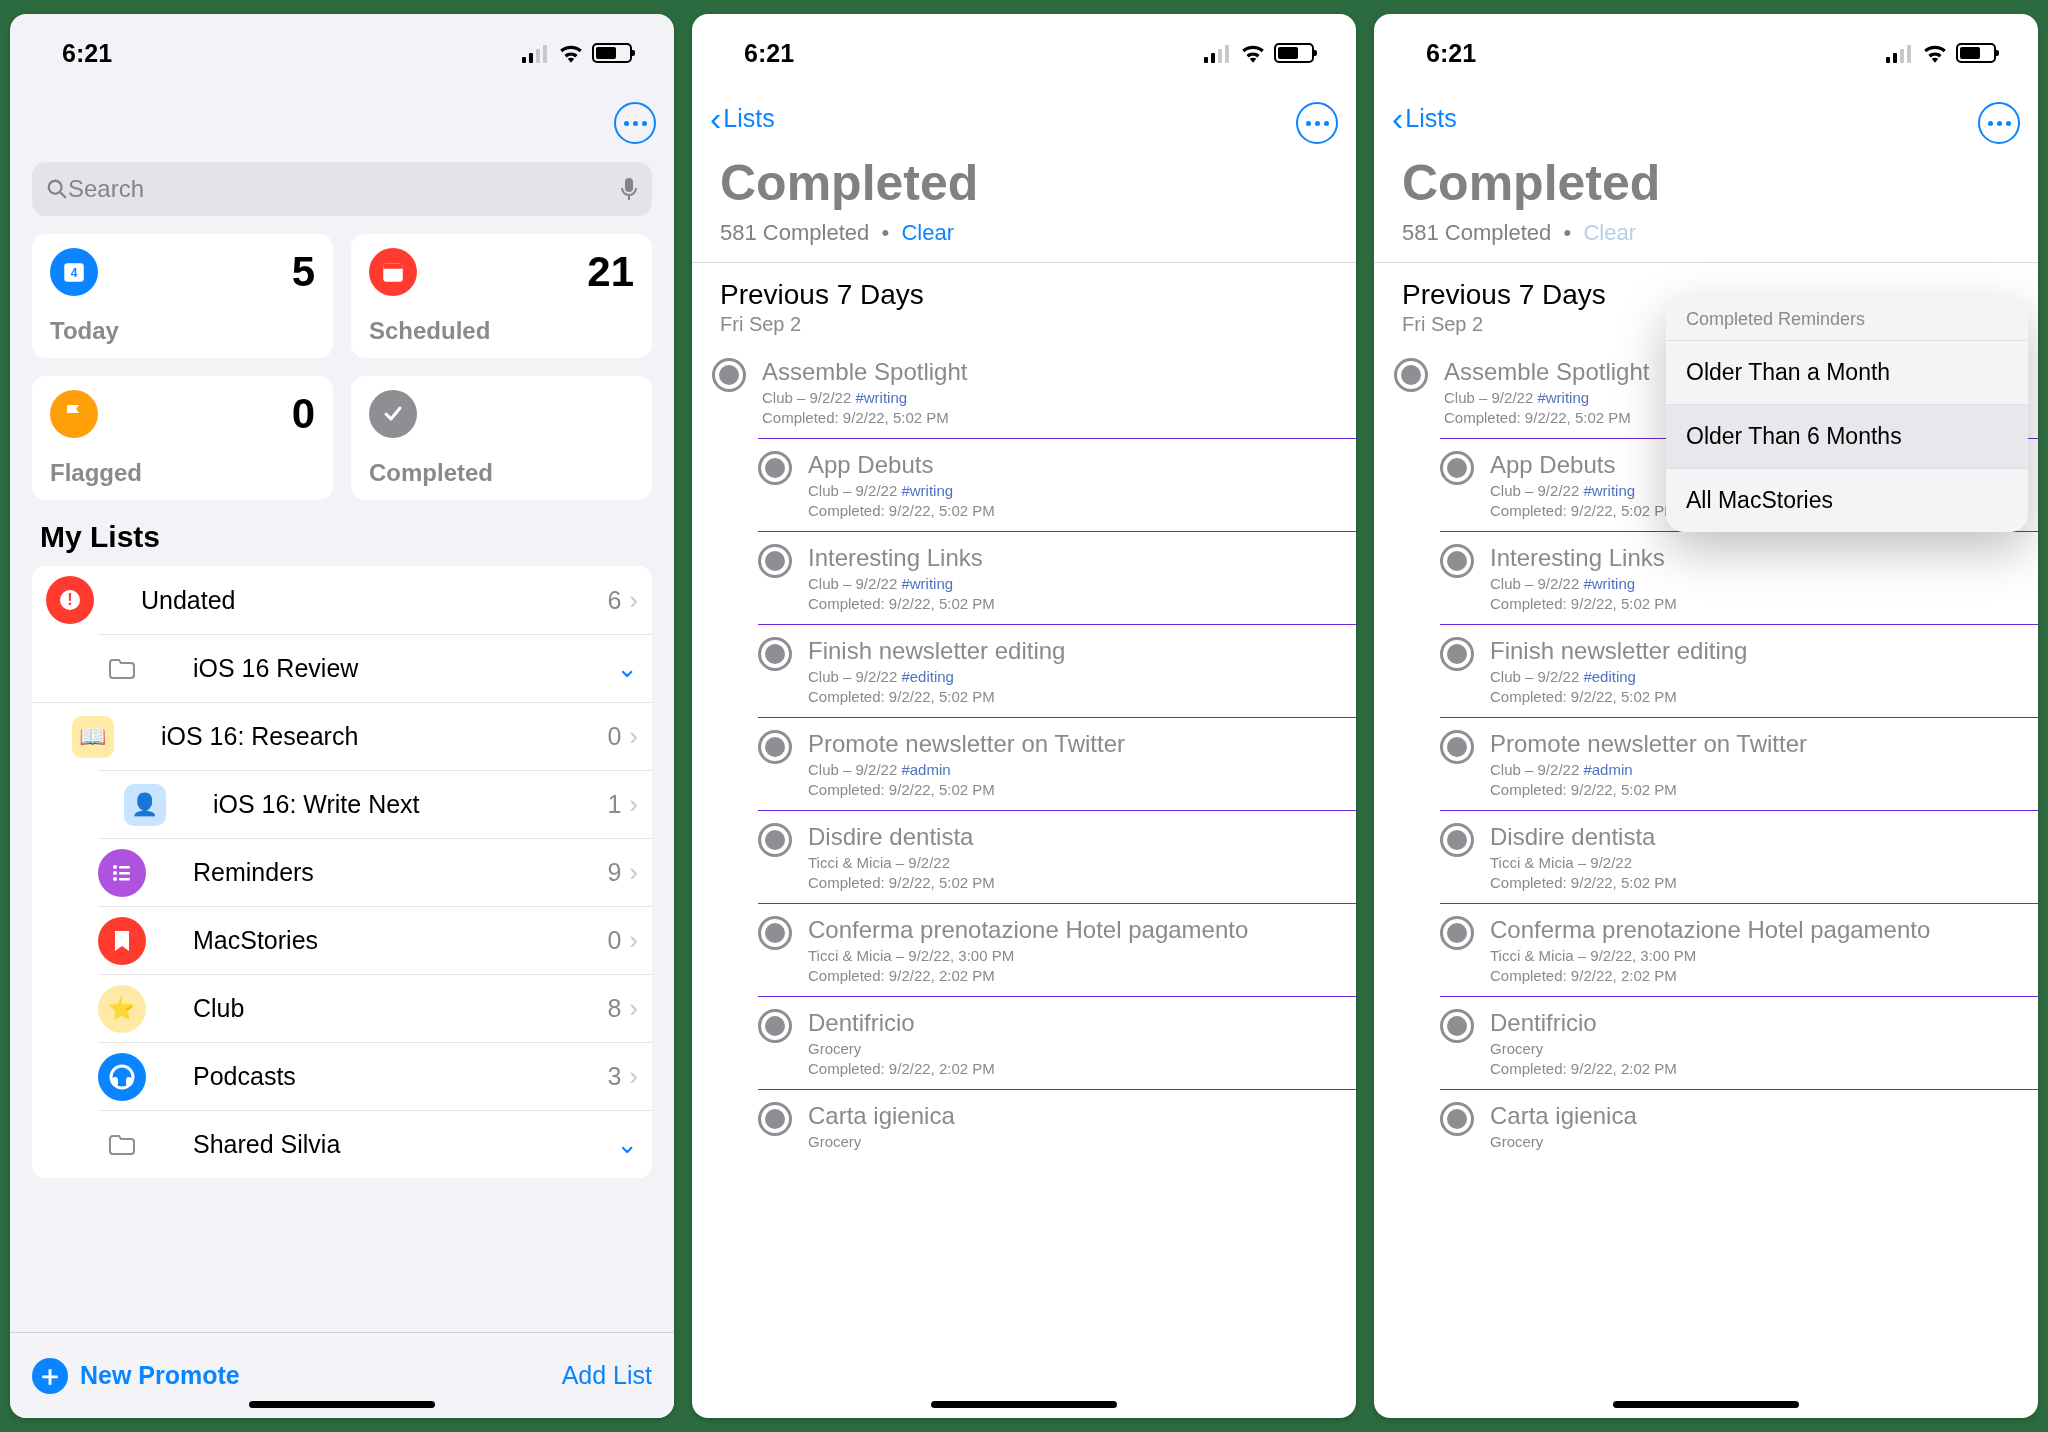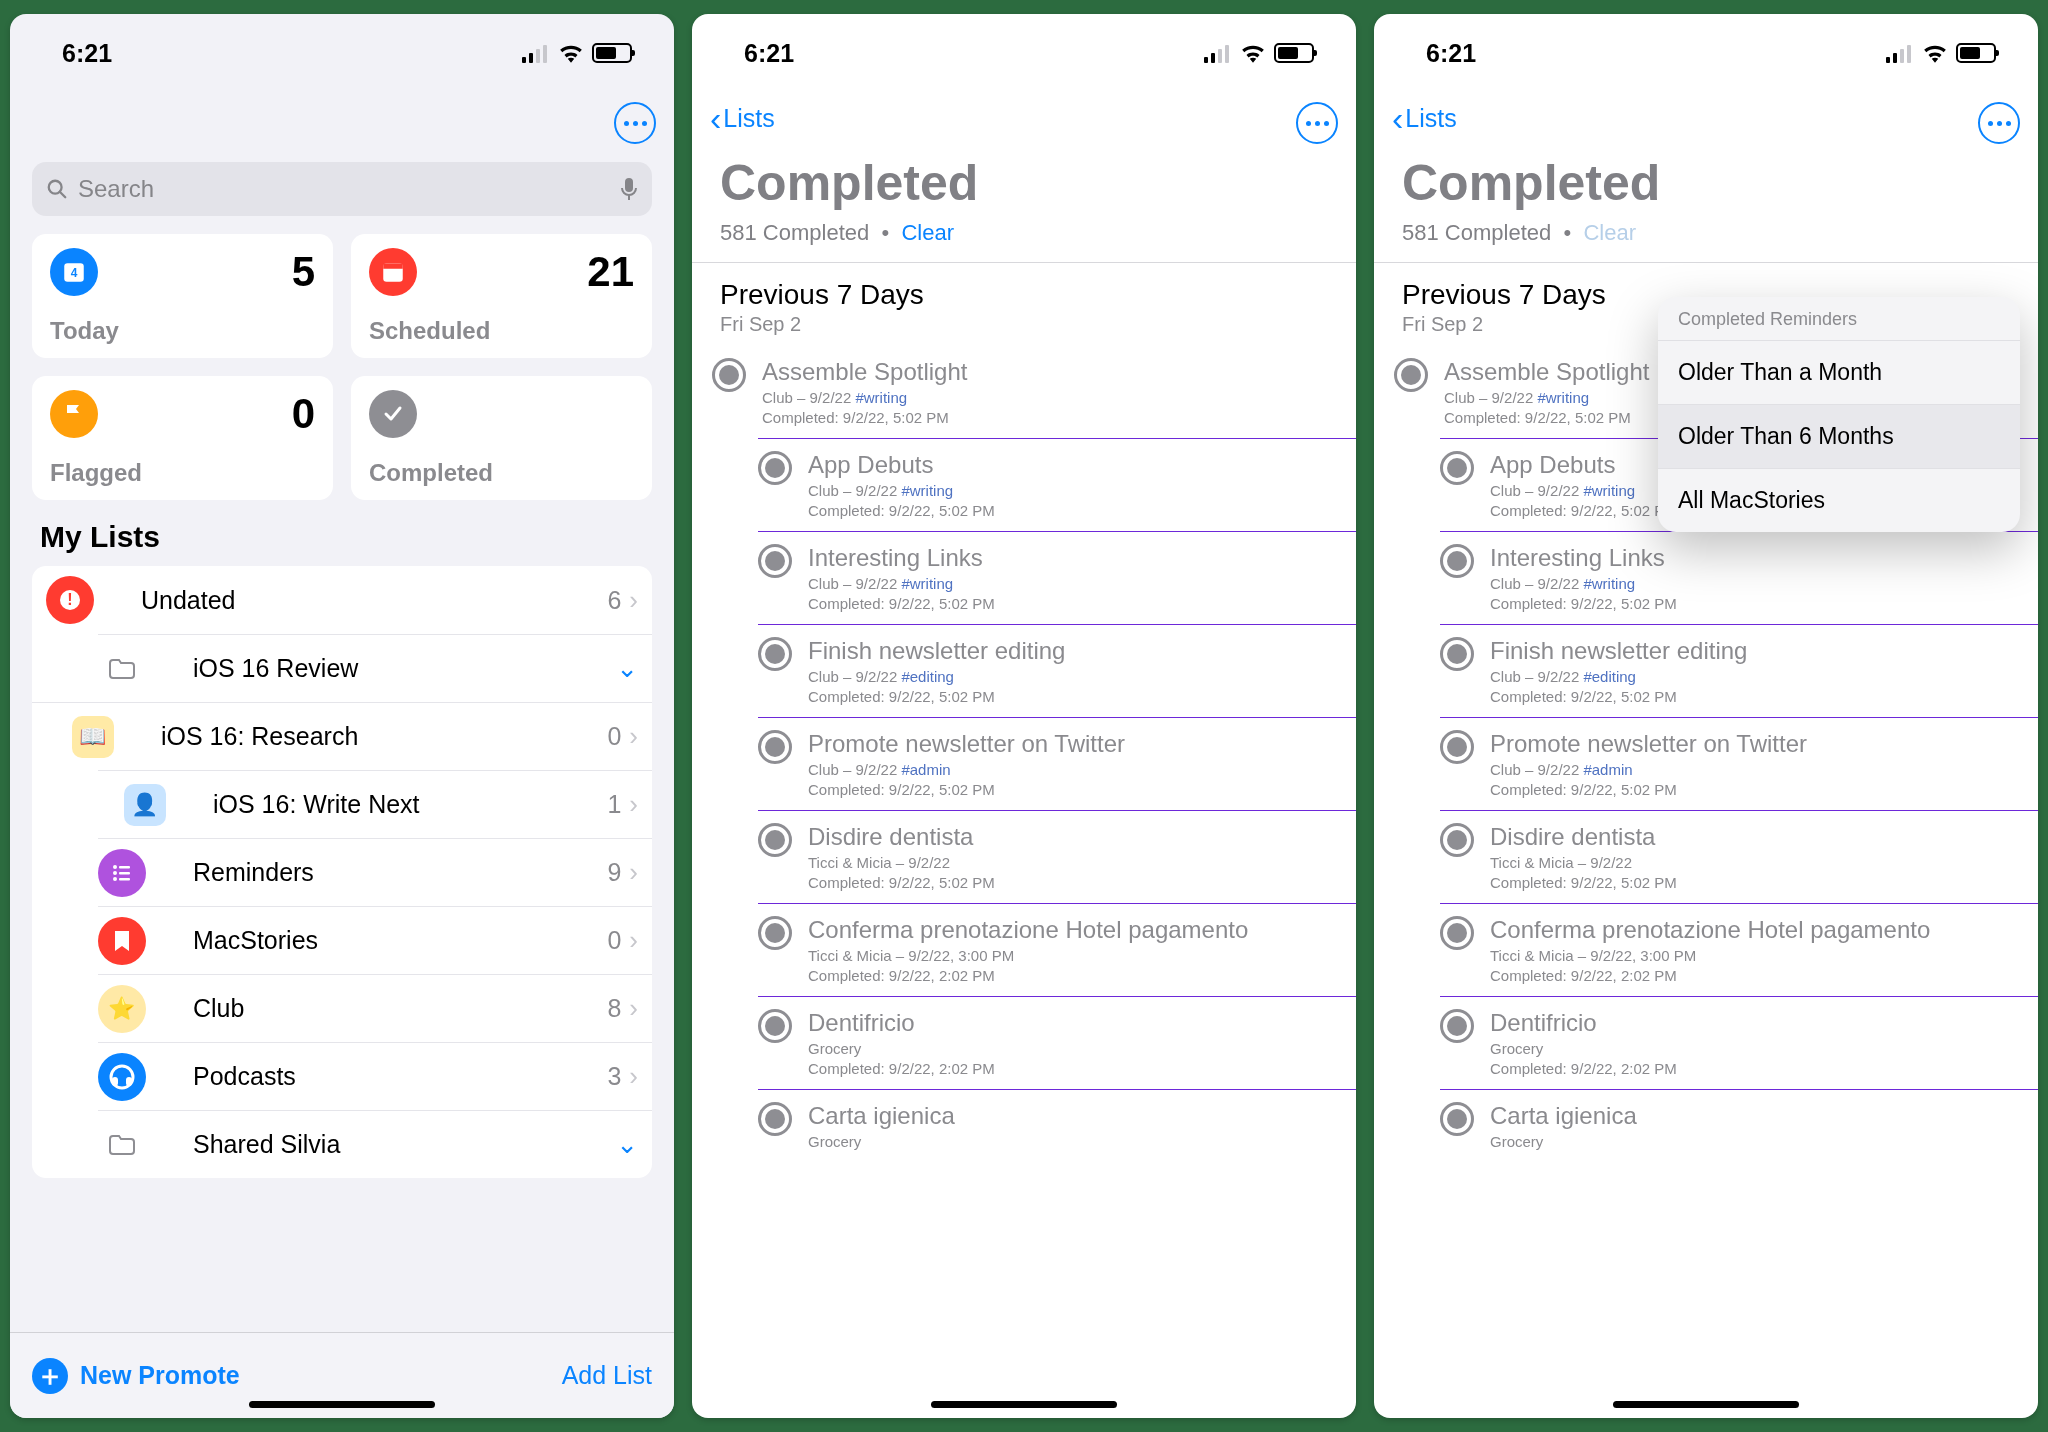--- a/index.html
+++ b/index.html
@@ -72,21 +72,21 @@
 .item{display:flex;padding:12px 18px 12px 20px;}
 .item + .item{border-top:1px solid #6d28d9;margin-left:66px;padding-left:0;}
 .radio{width:34px;height:34px;border-radius:50%;border:3px solid #8e8e93;margin-right:16px;flex-shrink:0;display:flex;align-items:center;justify-content:center;}
 .radio.done::after{content:'';width:20px;height:20px;border-radius:50%;background:#8e8e93;}
 .item-body{display:flex;flex-direction:column;gap:3px;min-width:0;}
 .item-title{font-size:24px;color:#8a8a8e;}
 .item-meta{font-size:15px;color:#8a8a8e;}
 .item-meta .tag{color:#4f72c1;}
 
 
-.popup{position:absolute;top:283px;right:18px;width:362px;background:#f4f4f6;border-radius:18px;
+.popup{position:absolute;top:283px;right:10px;width:362px;background:#f4f4f6;border-radius:18px;
        box-shadow:0 18px 50px rgba(0,0,0,.25);overflow:hidden;}
 .pop-h{padding:12px 20px 10px 20px;font-size:18px;color:#8a8a8e;}
 .pop-item{padding:18px 20px;font-size:23px;border-top:1px solid #e0e0e4;}
 .pop-item.hl{background:#e8e8ec;}
 
 svg{display:block;}
 </style>
 </head>
 <body>
 
@@ -113,21 +113,21 @@
       <span></span>
       <span></span>
       <span></span>
     </div>
 
   <div class="search">
     <svg width="22" height="22" viewBox="0 0 24 24">
         <circle cx="10" cy="10" r="7" fill="none" stroke="#858589" stroke-width="2.5"></circle>
         <line x1="15" y1="15" x2="21" y2="21" stroke="#858589" stroke-width="2.5" stroke-linecap="round"></line>
       </svg>
-    <span style="margin-left:10px">Search</span>
+    <span style="">Search</span>
     <svg class="mic" width="18" height="24" viewBox="0 0 18 24">
         <rect x="5" y="1" width="8" height="14" rx="4" fill="#858589"></rect>
         <path d="M2 11a7 7 0 0014 0" fill="none" stroke="#858589" stroke-width="2"></path>
         <line x1="9" y1="18" x2="9" y2="23" stroke="#858589" stroke-width="2"></line>
       </svg>
   </div>
 
   <div class="cards">
     <div class="card">
       <div class="card-top">

